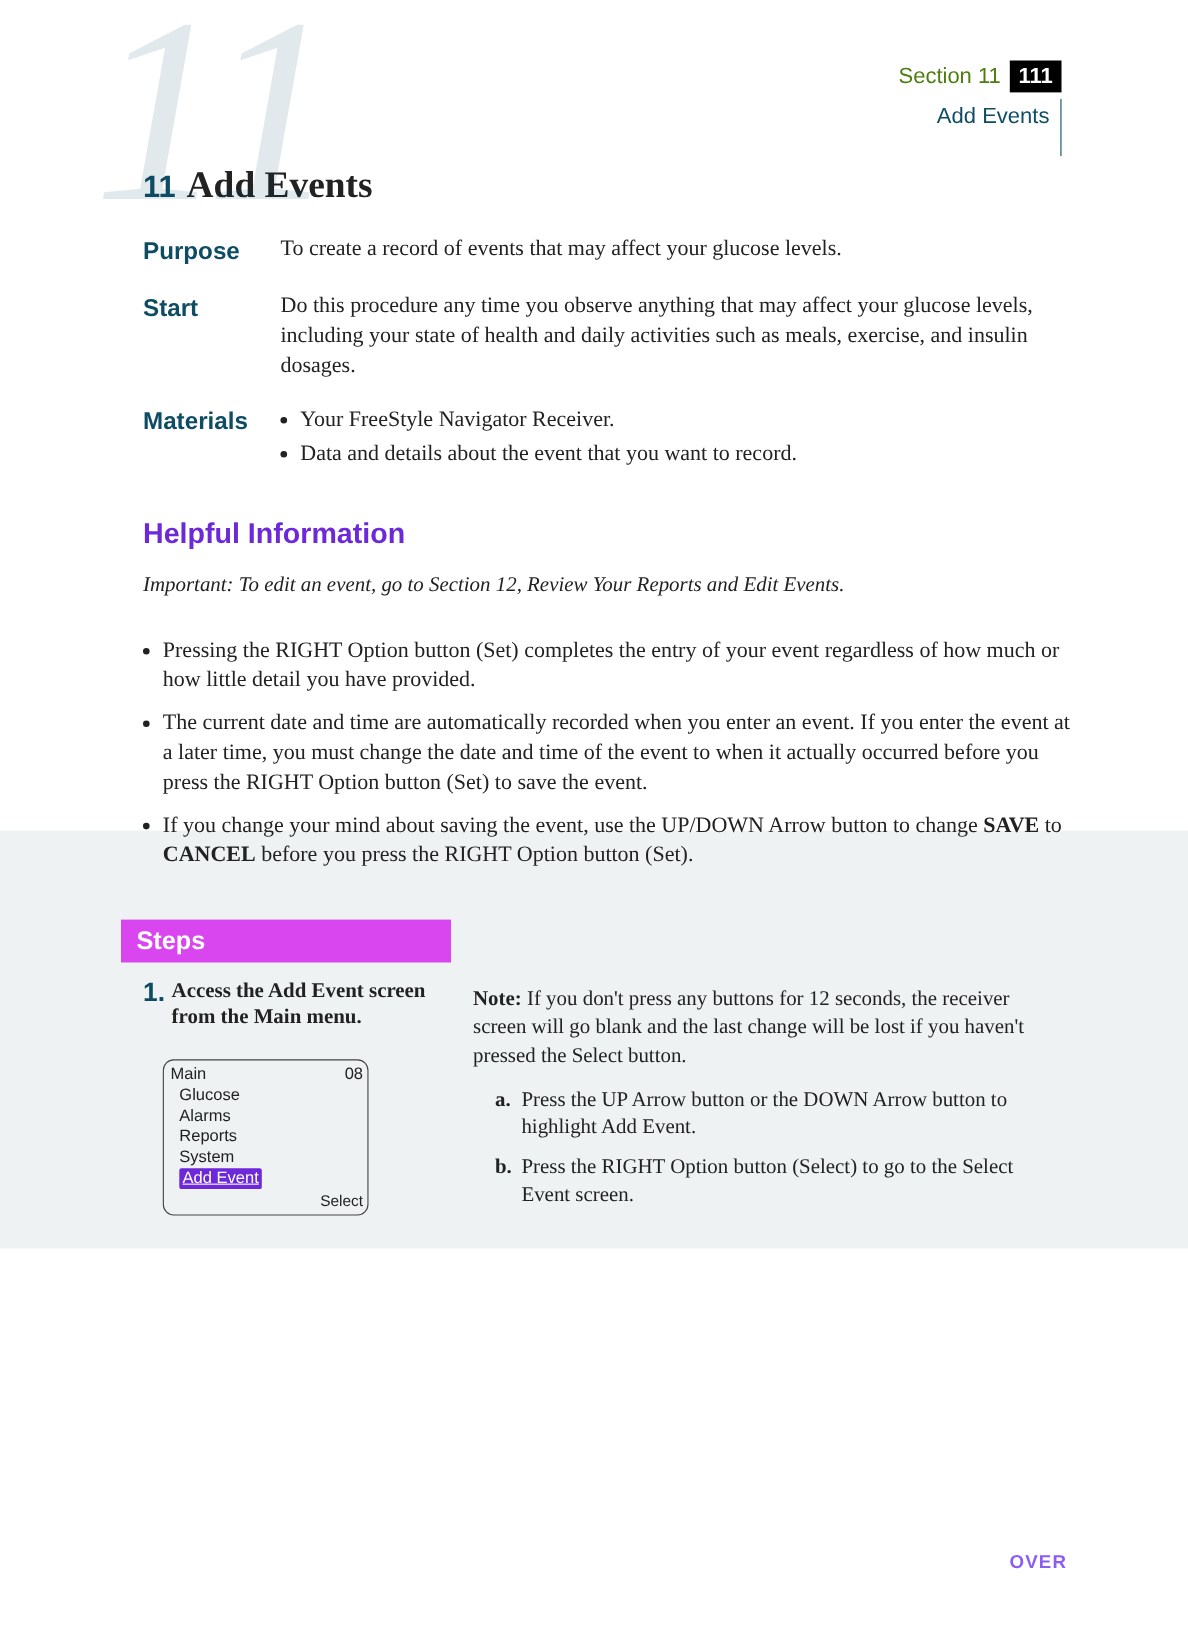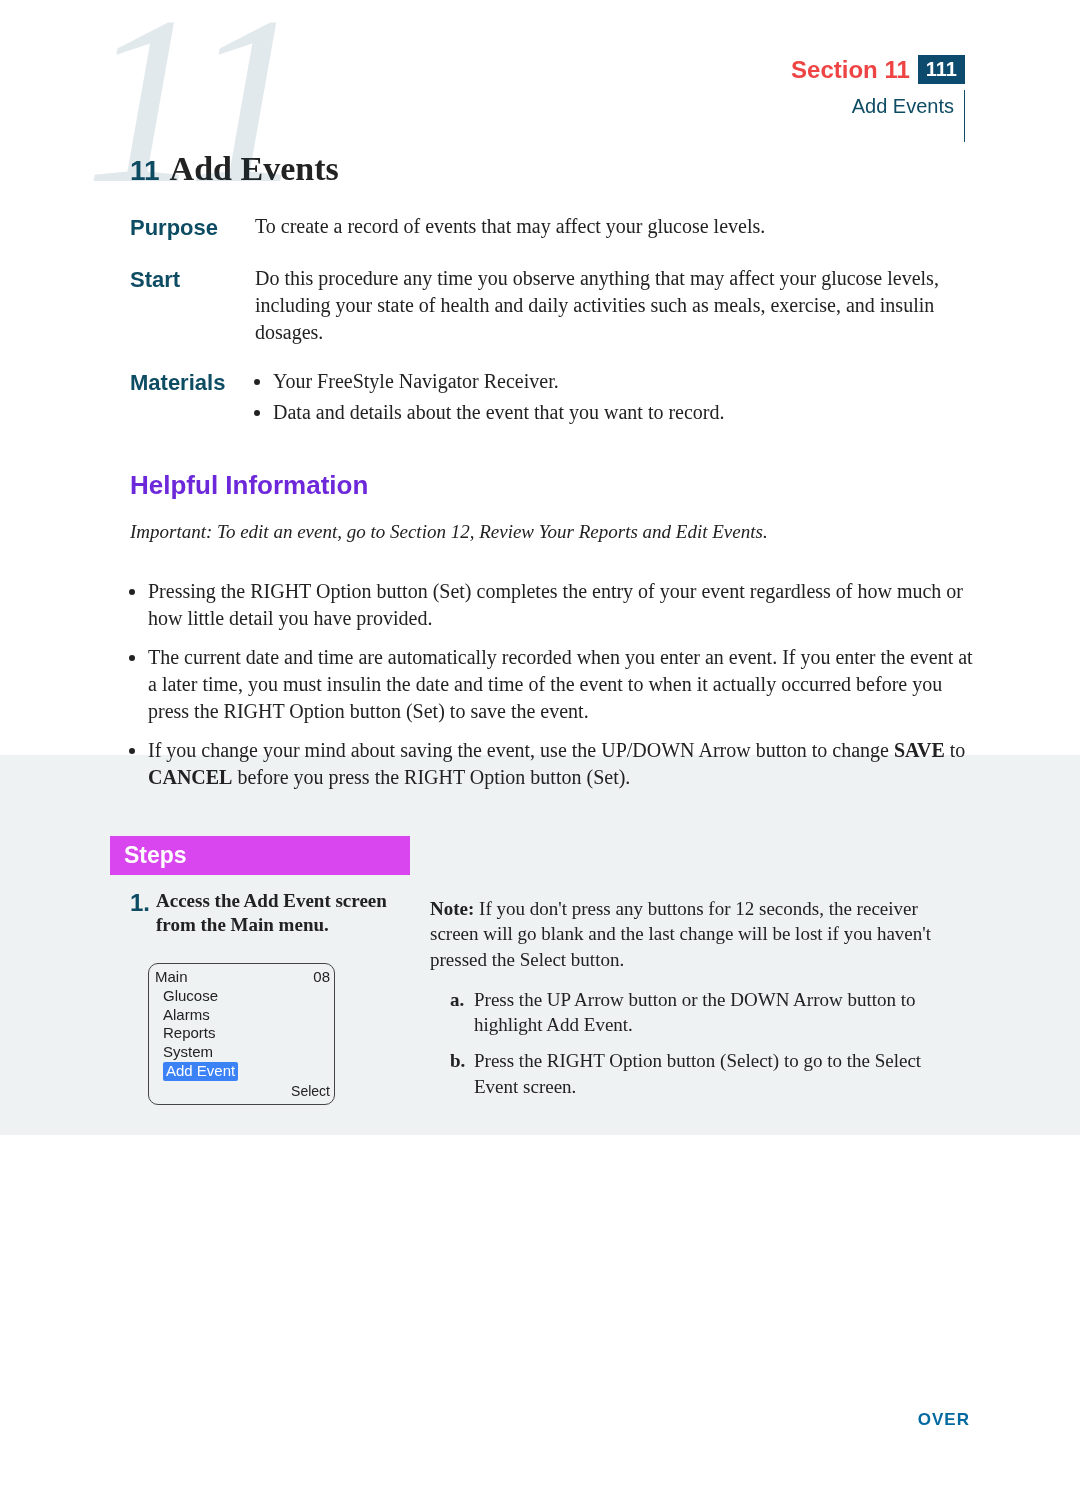--- a/index.html
+++ b/index.html
@@ -25,26 +25,26 @@
     text-align: right;
   }
   .header-top {
     display: flex;
     align-items: center;
     justify-content: flex-end;
     gap: 8px;
   }
   .section-label {
     font-family: Arial, Helvetica, sans-serif;
-    font-weight: bold;
-    font-size: 24px;
-    color: #ef4444;
+    font-weight: normal;
+    font-size: 20px;
+    color: #4d7c0f;
   }
   .page-num {
-    background: #0c4a6e;
+    background: #000000;
     color: #fff;
     font-family: Arial, Helvetica, sans-serif;
     font-weight: bold;
     font-size: 20px;
     padding: 3px 8px;
   }
   .section-name {
     font-family: Arial, Helvetica, sans-serif;
     font-size: 20px;
     color: #0d4c63;
@@ -177,24 +177,25 @@
     padding: 4px 4px 4px 6px;
     line-height: 1.25;
     position: relative;
   }
   .ds-top {
     display: flex;
     justify-content: space-between;
   }
   .ds-row { padding-left: 8px; }
   .ds-highlight {
-    background: #3b82f6; color: #fff;
+    background: #6d28d9; color: #fff;
     display: inline-block;
     padding: 0 3px;
     border-radius: 2px;
+    text-decoration: underline;
   }
   .ds-select {
     text-align: right;
     font-size: 14px;
     margin-top: 2px;
   }
   .dothis-body {
     padding: 60px 10px 0 10px;
     font-size: 19px;
     line-height: 1.35;
@@ -211,21 +212,21 @@
     gap: 6px;
   }
   .sub-label { font-weight: bold; min-width: 18px; }
   .over {
     position: absolute;
     bottom: 55px;
     right: 110px;
     font-family: Arial, Helvetica, sans-serif;
     font-weight: 900;
     letter-spacing: 1px;
-    color: #0369a1;
+    color: #8b5cf6;
     font-size: 17px;
   }
   .bg-tint {
     background: #eef2f3;
     position: absolute;
     left:0; right:0;
     top: 755px;
     height: 380px;
     z-index: -1;
   }
@@ -267,21 +268,21 @@
   </div>
 
   <div class="helpful-heading">Helpful Information</div>
 
   <div class="important">
     <b>Important:</b><span> To edit an event, go to Section 12, Review Your Reports and Edit Events.</span>
   </div>
 
   <ul class="tips">
     <li>Pressing the RIGHT Option button (Set) completes the entry of your event regardless of how much or how little detail you have provided.</li>
-    <li>The current date and time are automatically recorded when you enter an event. If you enter the event at a later time, you must insulin the date and time of the event to when it actually occurred before you press the RIGHT Option button (Set) to save the event.</li>
+    <li>The current date and time are automatically recorded when you enter an event. If you enter the event at a later time, you must change the date and time of the event to when it actually occurred before you press the RIGHT Option button (Set) to save the event.</li>
     <li>
       <span>If you change your mind about saving the event, use the UP/DOWN Arrow button to change </span><b>SAVE</b><span> to </span><b>CANCEL</b><span> before you press the RIGHT Option button (Set).</span>
     </li>
   </ul>
 
   <div class="steps-row">
     <div class="steps-col">
       <div class="col-header">Steps</div>
       <div class="step-block">
         <div class="step-title-row">

